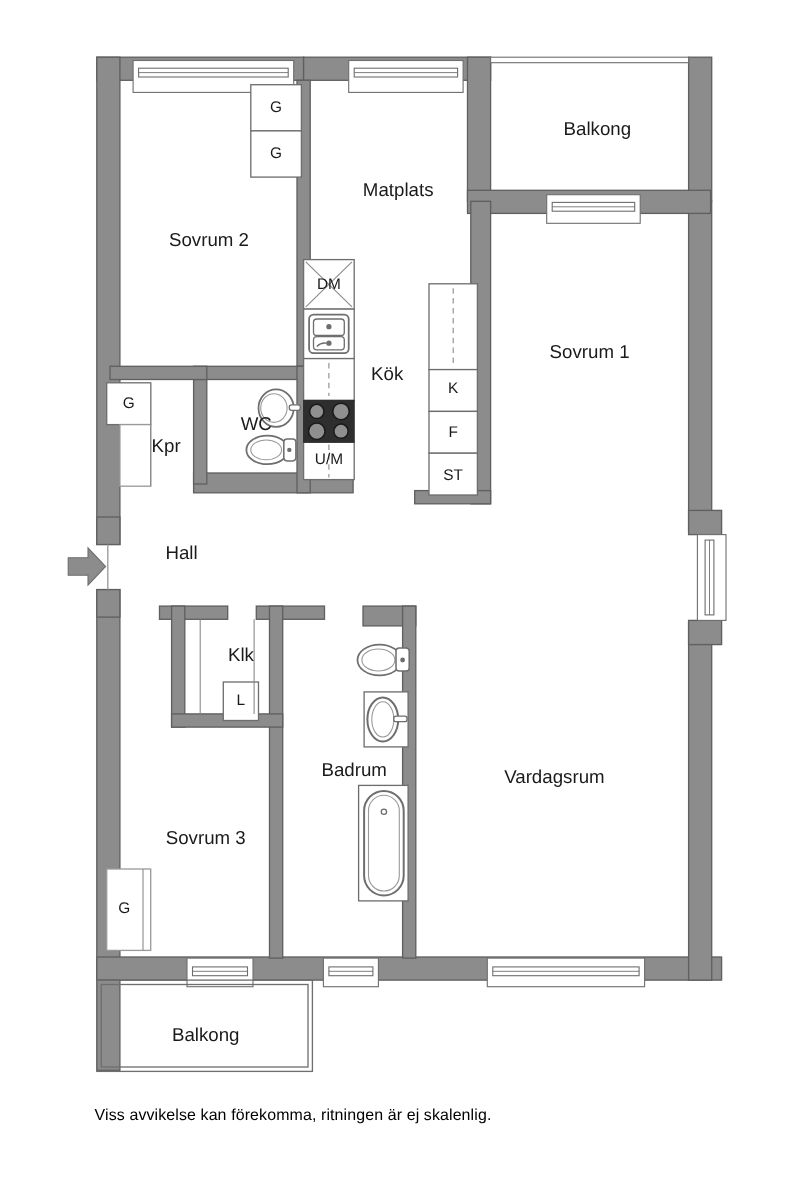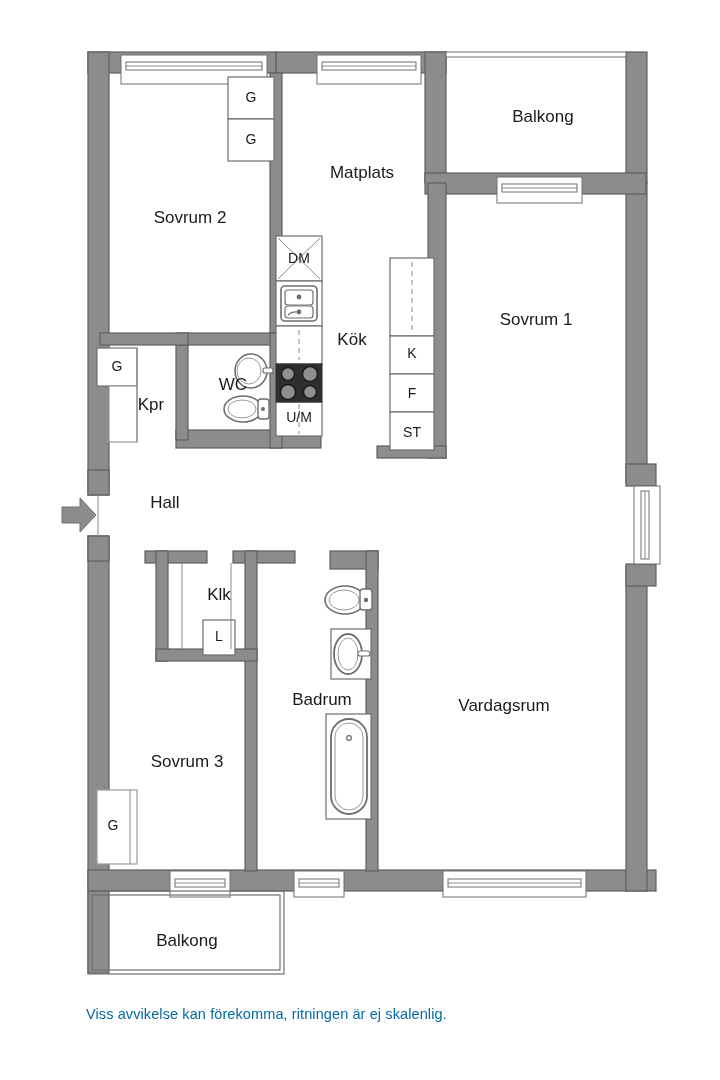--- a/index.html
+++ b/index.html
@@ -37,21 +37,21 @@
     font-size: 14px;
     fill: #1a1a1a;
     text-anchor: middle;
     dominant-baseline: middle;
   }
   .disclaimer {
     position: absolute;
     left: 86px;
     top: 1006px;
     font-size: 14.5px;
-    color: #0369a1;
+    color: #000000;
     letter-spacing: 0.1px;
     white-space: nowrap;
   }
 </style>
 </head>
 <body>
 
 <div id="plan-root">
 
   <svg id="floorplan-svg" viewBox="0 0 720 1010" xmlns="http://www.w3.org/2000/svg">

